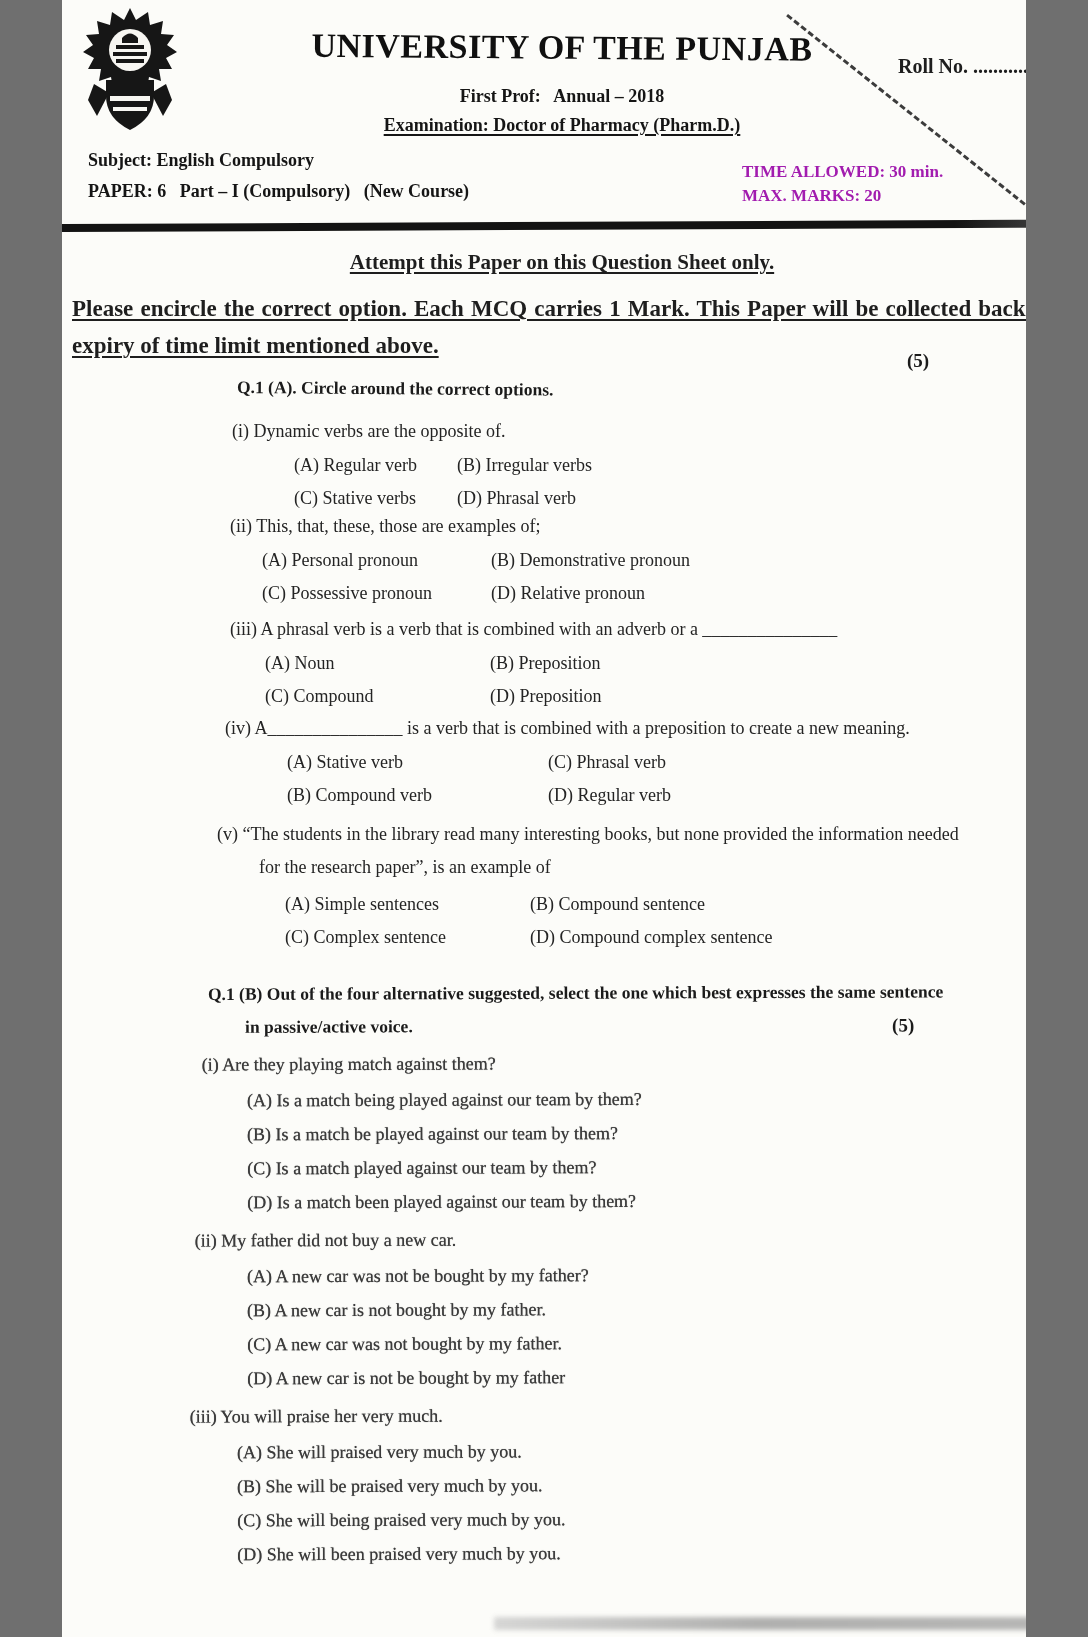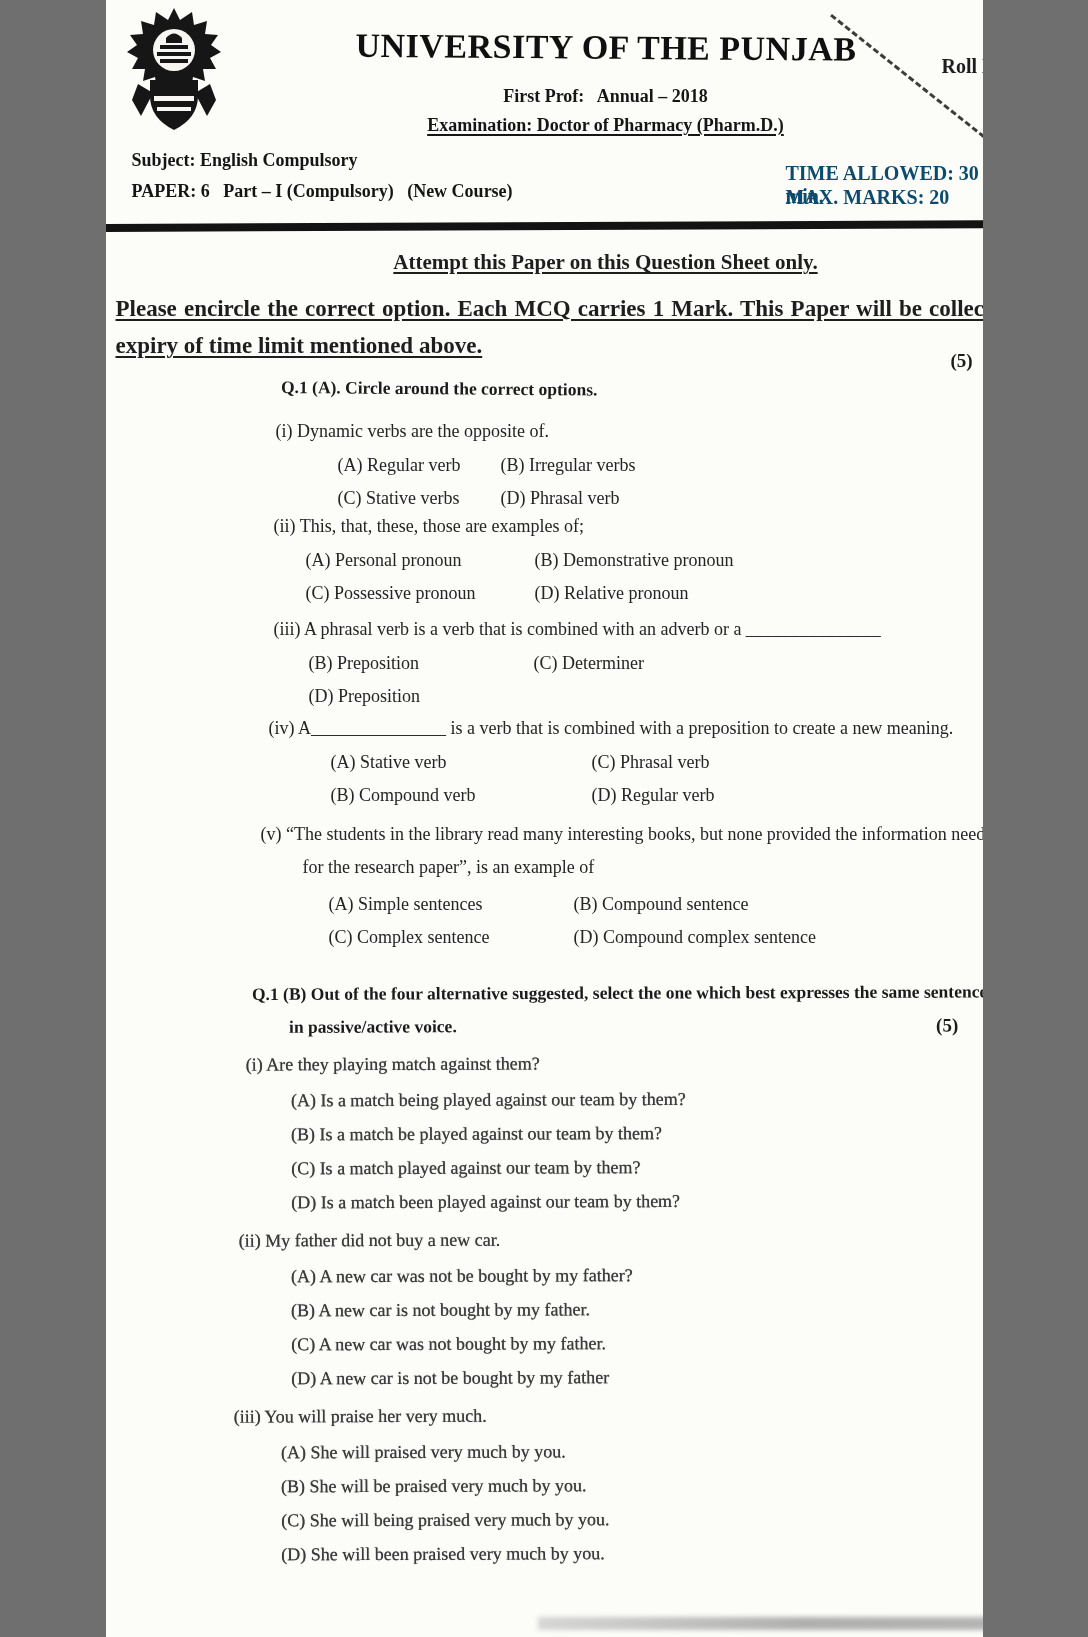--- a/index.html
+++ b/index.html
@@ -1,30 +1,30 @@
 <!DOCTYPE html>
 <html><head>
 <meta charset="utf-8">
 <style>
   * { margin:0; padding:0; box-sizing:border-box; }
   html,body { background:#6f6f6f; }
   .page {
-    position:relative; width:877px; height:1637px; margin:0 auto;
+    position:relative; width:964px; height:1637px; margin:0 auto;
     background:#fcfcf9; overflow:hidden;
     font-family:"Liberation Serif","DejaVu Serif",serif;
     color:#1e1e1e;
   }
   .abs { position:absolute; }
   .u { text-decoration:underline; text-decoration-thickness:2px; text-underline-offset:3px; }
   .pre { white-space:pre-wrap; }
   .center { text-align:center; }
 
   .uni-title { font-size:34px; font-weight:bold; letter-spacing:.5px; color:#101010; }
   .hline { font-size:18px; font-weight:bold; color:#151515; }
-  .smallhead { font-size:20px; font-weight:bold; color:#0c4a6e; }
+  .smallhead { font-size:17px; font-weight:bold; color:#a21caf; }
   .rollno { font-size:20px; font-weight:bold; white-space:nowrap; overflow:hidden; }
 
   .divider { height:8px; background:linear-gradient(to right,#131313 88%,#4d4d4d); transform:rotate(-0.25deg); transform-origin:left center; }
 
   .attempt { font-size:21px; font-weight:bold; }
   .encircle { font-size:23px; font-weight:bold; text-align:justify; line-height:1.62; }
 
   .content { position:absolute; left:0; top:350px; width:1088px; font-size:18px; color:#242424; }
   .marks { font-weight:bold; font-size:19px; color:#1b1b1b; }
   .sec-title { font-weight:bold; font-size:17.5px; line-height:26px; color:#1b1b1b; }
@@ -96,22 +96,23 @@
         <span>(A) Personal pronoun</span>
         <span>(B) Demonstrative pronoun</span>
         <span>(C) Possessive pronoun</span>
         <span>(D) Relative pronoun</span>
       </div>
     </div>
 
     <div style="margin-top:6px;">
       <div class="stem" style="margin-left:168px;">(iii) A phrasal verb is a verb that is combined with an adverb or a _______________</div>
       <div class="opts" style="margin-left:203px; margin-top:5px; grid-template-columns:225px auto;">
+        <span>(A) Noun</span>
         <span>(B) Preposition</span>
-        <span>(C) Determiner</span>
+        <span>(C) Compound</span>
         <span>(D) Preposition</span>
       </div>
     </div>
 
     <div style="margin-top:2px;">
       <div class="stem" style="margin-left:163px;">(iv) A_______________ is a verb that is combined with a preposition to create a new meaning.</div>
       <div class="opts" style="margin-left:225px; margin-top:5px; grid-template-columns:261px auto;">
         <span>(A) Stative verb</span>
         <span>(C) Phrasal verb</span>
         <span>(B) Compound verb</span>

